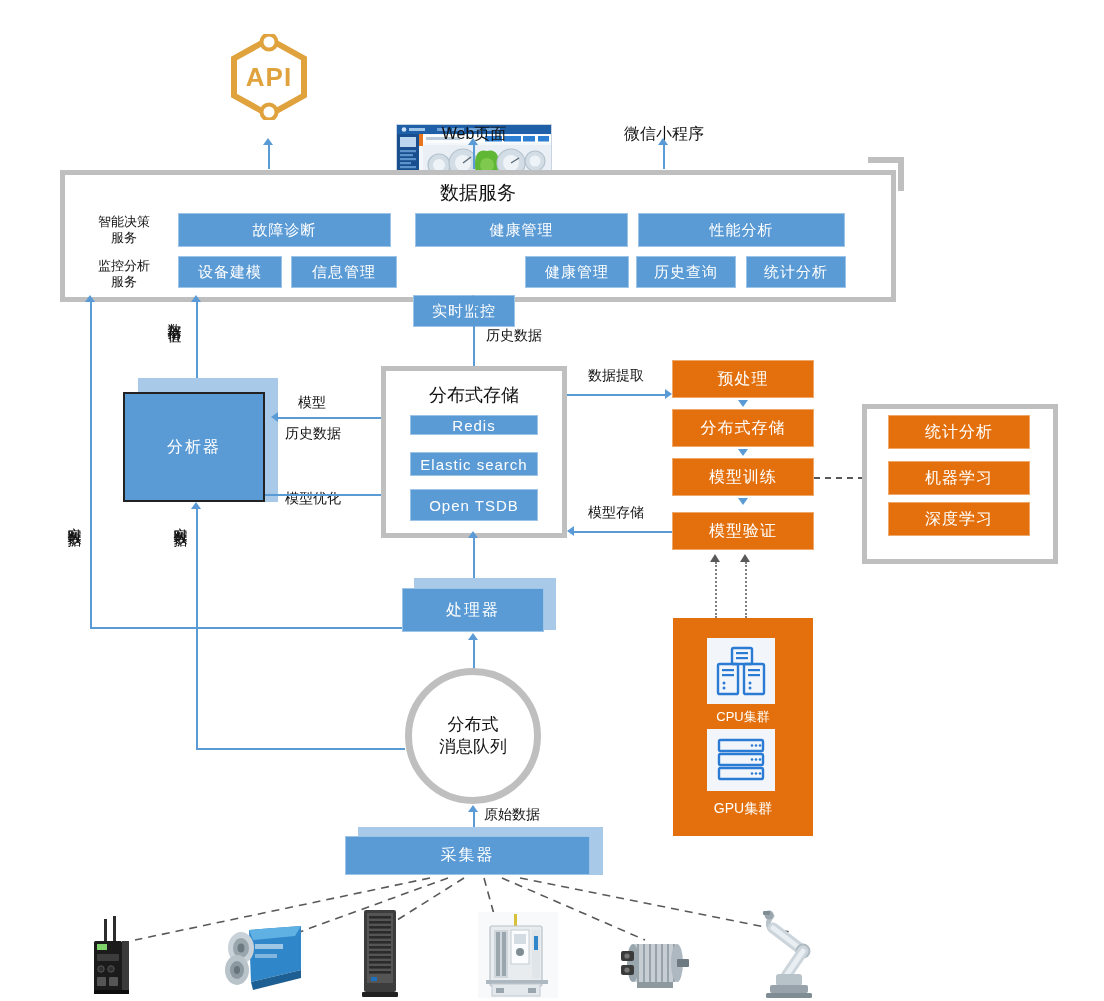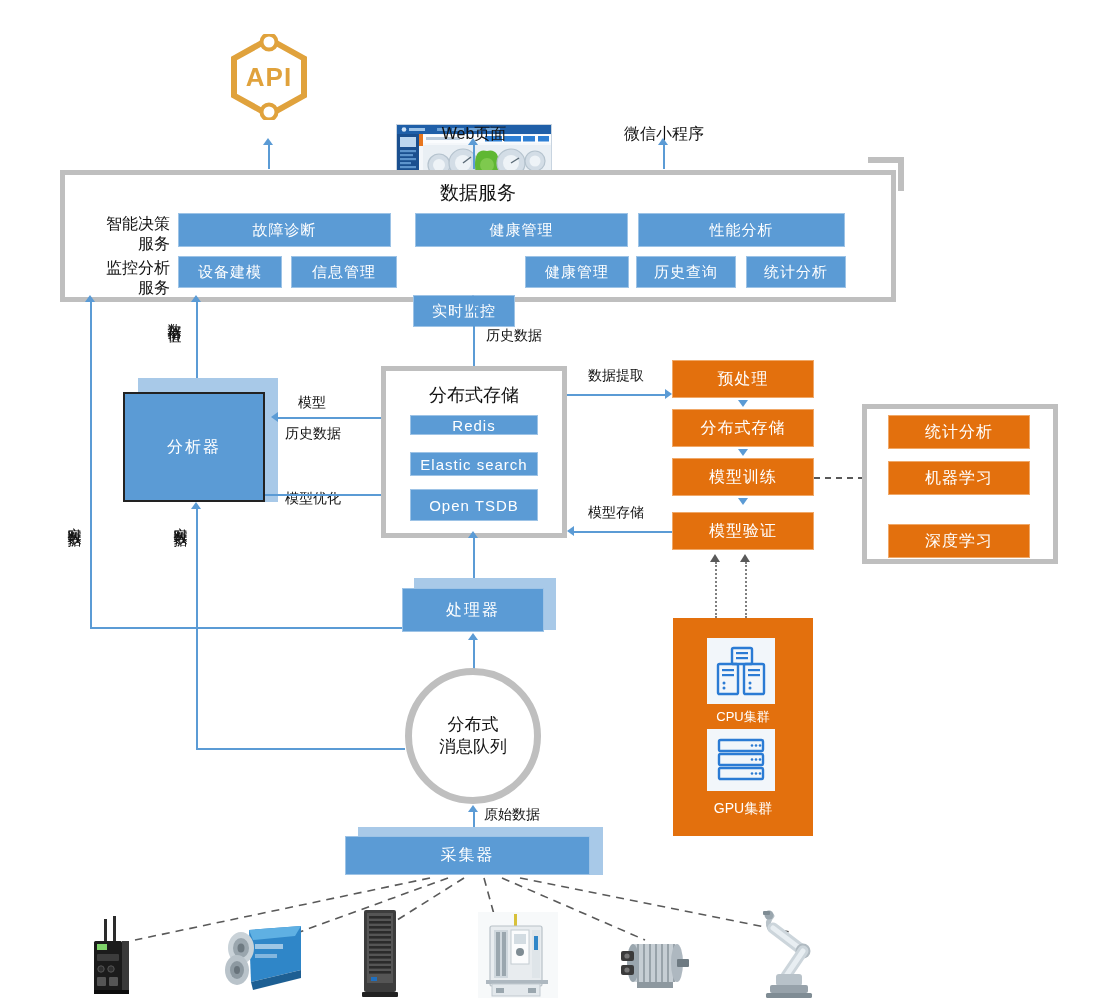--- a/index.html
+++ b/index.html
@@ -48,21 +48,21 @@
     line-height:1.15;
   }
   .lab-center{display:flex;align-items:center;justify-content:center;text-align:center;}
   .lab-vert{
     writing-mode:vertical-rl;
     text-orientation:upright;
     letter-spacing:2px;
     font-size:14px;
     line-height:1.0;
   }
-  .lab-2line{font-size:16px;text-align:right;line-height:1.25;}
+  .lab-2line{font-size:13px;text-align:center;line-height:1.25;}
 
   
   .ln-v{background:#5B9BD5;width:1.5px;}
   .ln-h{background:#5B9BD5;height:1.5px;}
   .arrow-up{
     width:0;height:0;
     border-left:5px solid transparent;
     border-right:5px solid transparent;
     border-bottom:7px solid #5B9BD5;
   }
@@ -369,21 +369,21 @@
   <div class="abs arrow-down" style="left:738px;top:449px;"></div>
   <div class="abs orange-box" style="left:672px;top:458px;width:142px;height:38px;">模型训练</div>
   <div class="abs arrow-down" style="left:738px;top:498px;"></div>
   <div class="abs orange-box" style="left:672px;top:512px;width:142px;height:38px;">模型验证</div>
 
   <div class="abs dash-h" style="left:814px;top:477px;width:50px;"></div>
 
   <div class="abs gray-frame" style="left:862px;top:404px;width:196px;height:160px;"></div>
   <div class="abs orange-box" style="left:888px;top:415px;width:142px;height:34px;">统计分析</div>
   <div class="abs orange-box" style="left:888px;top:461px;width:142px;height:34px;">机器学习</div>
-  <div class="abs orange-box" style="left:888px;top:524px;width:142px;height:34px;">深度学习</div>
+  <div class="abs orange-box" style="left:888px;top:502px;width:142px;height:34px;">深度学习</div>
 
   <div class="abs dot-v" style="left:715px;top:562px;height:56px;"></div>
   <div class="abs arrow-up-dk" style="left:710px;top:554px;"></div>
   <div class="abs dot-v" style="left:745px;top:562px;height:56px;"></div>
   <div class="abs arrow-up-dk" style="left:740px;top:554px;"></div>
 
   <div class="abs" style="left:673px;top:618px;width:140px;height:218px;background:#E3700D;"></div>
 
   <div class="abs cluster-tile" style="left:707px;top:638px;width:68px;height:66px;">
     <svg width="54" height="52" viewBox="0 0 54 52">

